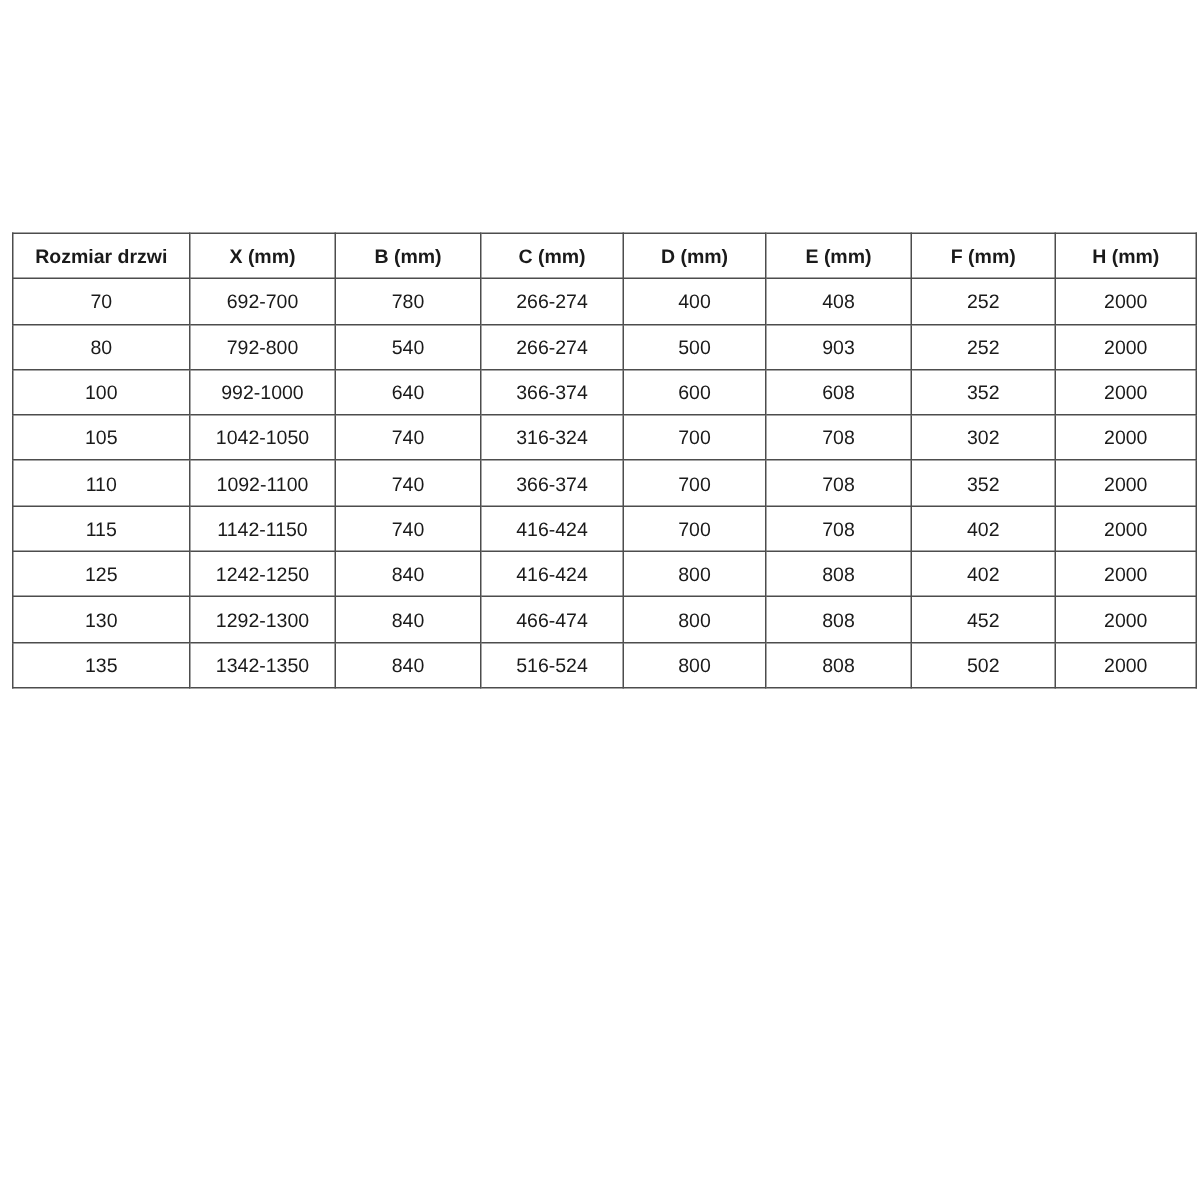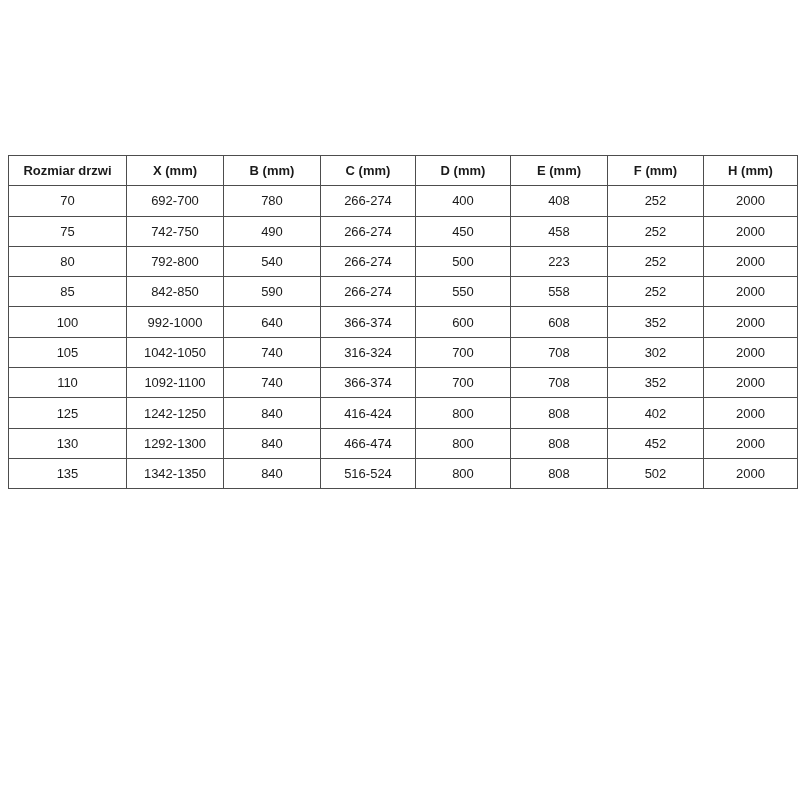--- a/index.html
+++ b/index.html
@@ -85,46 +85,26 @@
             <td>70</td>
             <td>692-700</td>
             <td>780</td>
             <td>266-274</td>
             <td>400</td>
             <td>408</td>
             <td>252</td>
             <td>2000</td>
           </tr>
           <tr>
-            <td>75</td>
-            <td>742-750</td>
-            <td>490</td>
-            <td>266-274</td>
-            <td>450</td>
-            <td>458</td>
-            <td>252</td>
-            <td>2000</td>
-          </tr>
-          <tr>
             <td>80</td>
             <td>792-800</td>
             <td>540</td>
             <td>266-274</td>
             <td>500</td>
-            <td>223</td>
-            <td>252</td>
-            <td>2000</td>
-          </tr>
-          <tr>
-            <td>85</td>
-            <td>842-850</td>
-            <td>590</td>
-            <td>266-274</td>
-            <td>550</td>
-            <td>558</td>
+            <td>903</td>
             <td>252</td>
             <td>2000</td>
           </tr>
           <tr>
             <td>100</td>
             <td>992-1000</td>
             <td>640</td>
             <td>366-374</td>
             <td>600</td>
             <td>608</td>
@@ -142,20 +122,30 @@
             <td>2000</td>
           </tr>
           <tr>
             <td>110</td>
             <td>1092-1100</td>
             <td>740</td>
             <td>366-374</td>
             <td>700</td>
             <td>708</td>
             <td>352</td>
+            <td>2000</td>
+          </tr>
+          <tr>
+            <td>115</td>
+            <td>1142-1150</td>
+            <td>740</td>
+            <td>416-424</td>
+            <td>700</td>
+            <td>708</td>
+            <td>402</td>
             <td>2000</td>
           </tr>
           <tr>
             <td>125</td>
             <td>1242-1250</td>
             <td>840</td>
             <td>416-424</td>
             <td>800</td>
             <td>808</td>
             <td>402</td>

